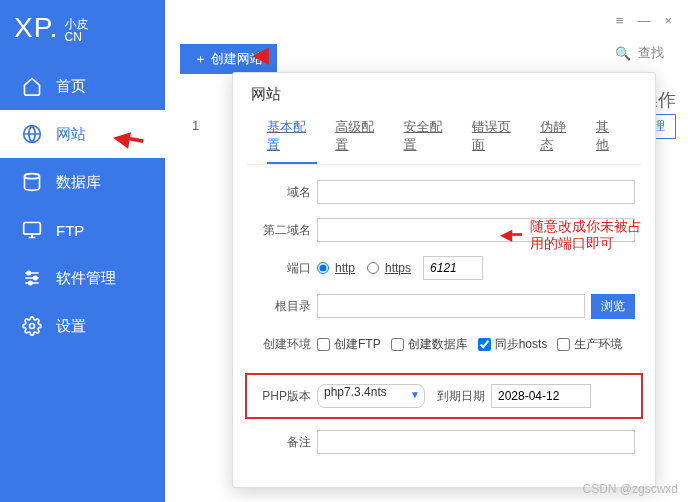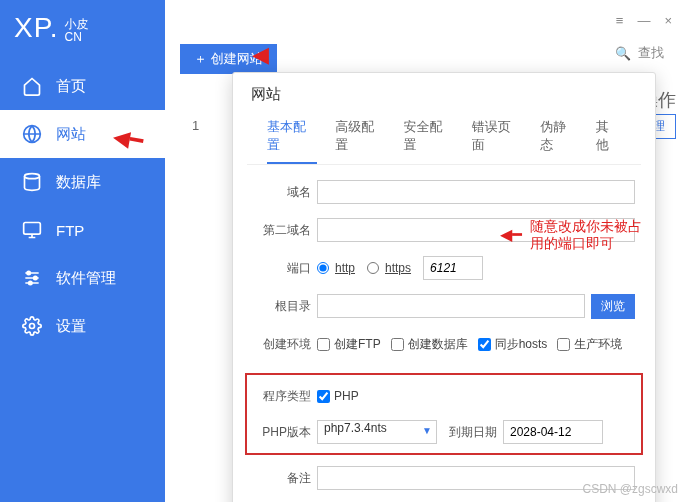--- a/index.html
+++ b/index.html
@@ -17,21 +17,21 @@
   .search-area { position: absolute; right: 24px; top: 44px; color: #888; font-size: 13px; display: flex; align-items: center; gap: 6px; }
   .create-btn { position: absolute; left: 180px; top: 44px; background: #3a78e7; color: #fff; border: none; padding: 6px 14px; font-size: 13px; cursor: pointer; text-align: right; }
   .arrow-red { position: absolute; color: #e02020; font-size: 22px; pointer-events: none; }
 
   .main-right-header { position: absolute; right: 12px; top: 88px; color: #666; font-size: 18px; }
   .manage-btn { position: absolute; right: 12px; top: 114px; border: 1px solid #3a78e7; color: #3a78e7; background: #fff; padding: 3px 10px; font-size: 12px; cursor: pointer; }
   .row-num { position: absolute; left: 192px; top: 118px; color: #666; }
 
   .modal { position: absolute; left: 232px; top: 72px; width: 424px; background: #fff; border: 1px solid #ddd; border-radius: 3px; box-shadow: 0 4px 18px rgba(0,0,0,0.18); padding: 0 0 16px 0; }
   .modal-title { padding: 12px 18px 4px 18px; font-size: 15px; color: #333; }
-  .tabs { display: flex; gap: 18px; padding: 10px 20px 0 20px; border-bottom: 1px solid #eee; font-size: 13px; color: #666; margin: 0 14px; }
+  .tabs { display: flex; gap: 18px; padding: 10px 20px 0 20px; border-bottom: 1px solid #eee; font-size: 13px; color: #666; margin: 0 14px; text-decoration: underline; }
   .tab { padding-bottom: 8px; cursor: pointer; }
   .tab.active { color: #3a78e7; border-bottom: 2px solid #3a78e7; }
 
   .form { padding: 14px 20px 4px 20px; }
   .row { display: flex; align-items: center; margin-bottom: 12px; min-height: 26px; }
   .lbl { width: 58px; text-align: right; color: #555; font-size: 12px; margin-right: 6px; }
   .inp { flex: 1; height: 24px; border: 1px solid #ccc; padding: 0 6px; font-size: 12px; }
   .inp.short { width: 60px; flex: none; font-style: italic; }
   .radio-wrap { display: flex; align-items: center; gap: 6px; margin-right: 12px; font-size: 12px; color: #444; text-decoration: underline; }
   .radio { width: 12px; height: 12px; }
@@ -186,30 +186,23 @@
           <span>同步hosts</span>
         </label>
       <label class="chk-wrap">
           <input type="checkbox" style="">
           <span>生产环境</span>
         </label>
     </div>
   </div>
 
   <div class="red-box">
-    <div class="row" style="margin-bottom:10px;">
-      <span class="lbl">程序类型</span>
-      <label class="chk-wrap">
-          <input type="checkbox" checked="" style="">
-          <span>PHP</span>
-        </label>
-    </div>
     <div class="row" style="margin-bottom:4px;">
       <span class="lbl">PHP版本</span>
-      <div class="select" style="width:120px; position:relative;">
+      <div class="select" style="width:108px; position:relative;border-radius:8px;">
         <span>php7.3.4nts</span><span class="caret">▼</span>
       </div>
       <span class="lbl" style="width:60px;">到期日期</span>
       <input class="inp" style="width: 100px; flex: 0 0 auto;" value="2028-04-12">
     </div>
   </div>
 
   <div class="form" style="padding-top:0;">
     <div class="row">
       <span class="lbl">备注</span>

